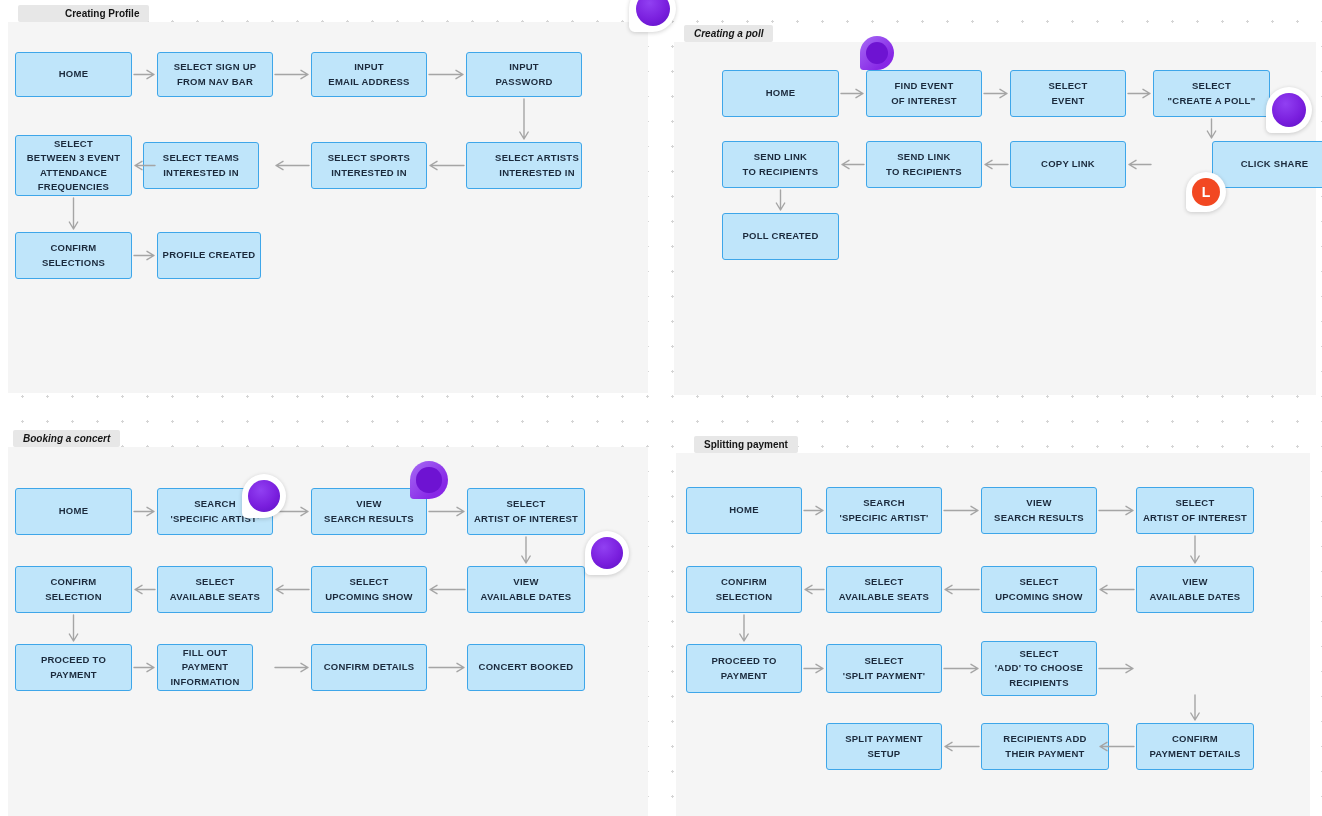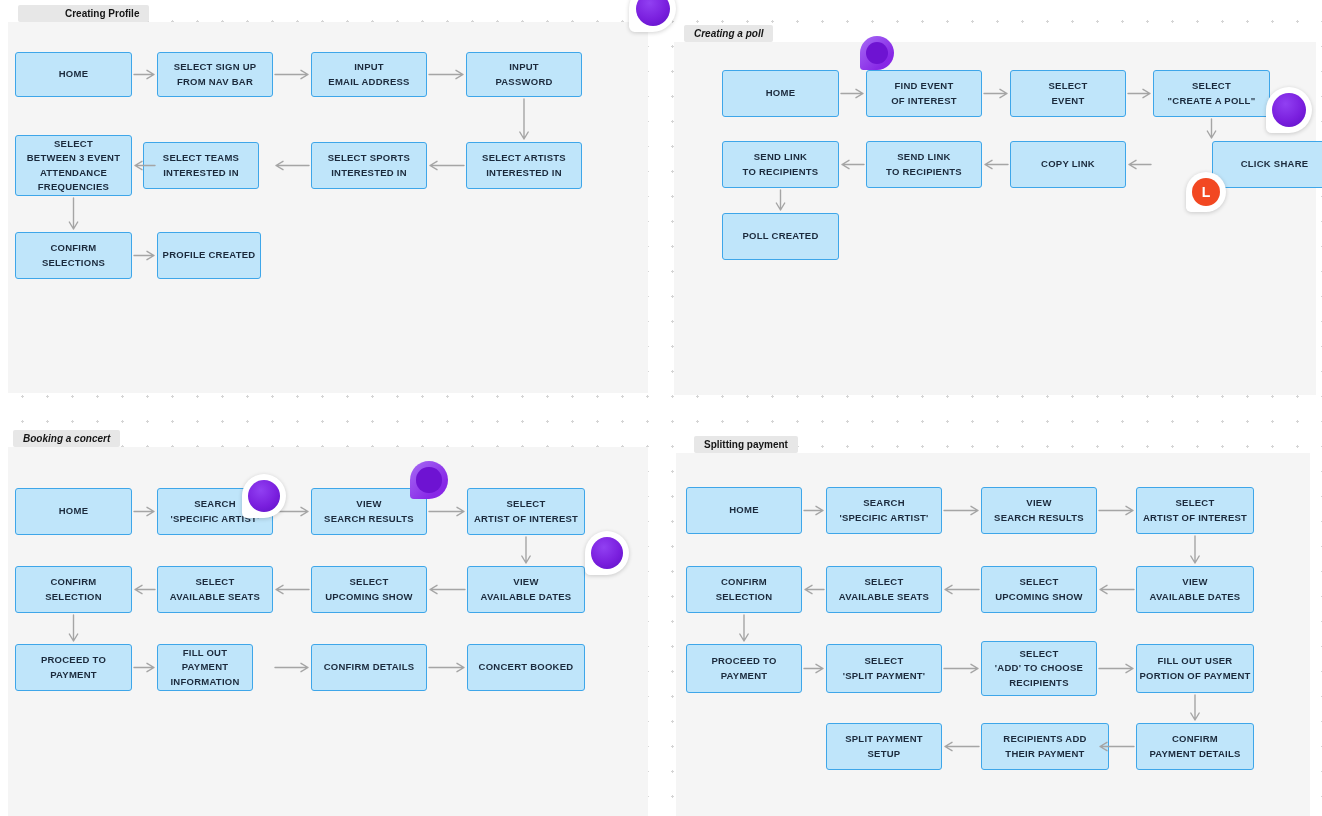--- a/index.html
+++ b/index.html
@@ -69,21 +69,21 @@
 FROM NAV BAR</span>
     </div>
     <div class="node" style="left: 311px; top: 52px; width: 116px; height: 45px;">
       <span class="node-label">INPUT
 EMAIL ADDRESS</span>
     </div>
     <div class="node" style="left: 466px; top: 52px; width: 116px; height: 45px;">
       <span class="node-label">INPUT
 PASSWORD</span>
     </div>
-    <div class="node" style="left: 466px; top: 142px; width: 116px; height: 47px;">
+    <div class="node" style="left: 466px; top: 142px; width: 116px; height: 47px; justify-content: flex-end;">
       <span class="node-label">SELECT ARTISTS
 INTERESTED IN</span>
     </div>
     <div class="node" style="left: 311px; top: 142px; width: 116px; height: 47px;">
       <span class="node-label">SELECT SPORTS
 INTERESTED IN</span>
     </div>
     <div class="node" style="left: 143px; top: 142px; width: 116px; height: 47px;">
       <span class="node-label">SELECT TEAMS
 INTERESTED IN</span>
@@ -216,24 +216,20 @@
 PAYMENT</span>
     </div>
     <div class="node" style="left: 826px; top: 644px; width: 116px; height: 49px;">
       <span class="node-label">SELECT
 'SPLIT PAYMENT'</span>
     </div>
     <div class="node" style="left: 981px; top: 641px; width: 116px; height: 55px;">
       <span class="node-label">SELECT
 'ADD' TO CHOOSE
 RECIPIENTS</span>
-    </div>
-    <div class="node" style="left: 1136px; top: 644px; width: 118px; height: 49px;">
-      <span class="node-label">FILL OUT USER
-PORTION OF PAYMENT</span>
     </div>
     <div class="node" style="left: 1136px; top: 723px; width: 118px; height: 47px;">
       <span class="node-label">CONFIRM
 PAYMENT DETAILS</span>
     </div>
     <div class="node" style="left: 981px; top: 723px; width: 128px; height: 47px;">
       <span class="node-label">RECIPIENTS ADD
 THEIR PAYMENT</span>
     </div>
     <div class="node" style="left: 826px; top: 723px; width: 116px; height: 47px;">

